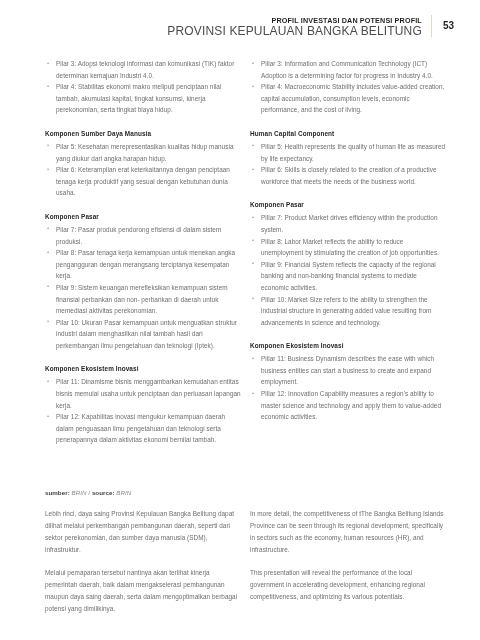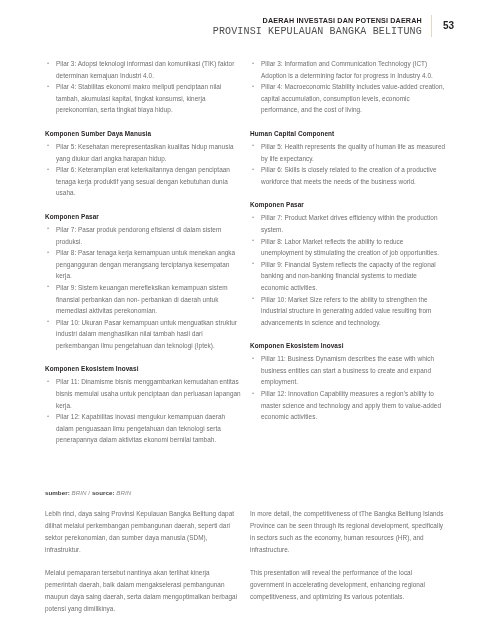--- a/index.html
+++ b/index.html
@@ -33,27 +33,26 @@
   }
   .header-title {
     font-size: 7.2px;
     font-weight: bold;
     letter-spacing: 0.15px;
     color: #231f20;
     line-height: 10px;
     white-space: nowrap;
   }
   .header-subtitle {
-    font-size: 10px;
+    font-size: 12px;
     font-weight: normal;
     letter-spacing: 0.15px;
     color: #4c4c4c;
     line-height: 11px;
     white-space: nowrap;
-    font-family: Liberation Mono, monospace;
   }
   .header-rule {
     width: 1px;
     height: 22px;
     background: #e3d9c2;
   }
   .header-page-no {
     font-size: 10px;
     font-weight: bold;
     color: #231f20;
@@ -135,21 +134,21 @@
   }
   .closing p:last-child { margin-bottom: 0; }
 </style>
 </head>
 <body>
 
 <div class="page">
 
   <div class="header">
     <div class="header-titles">
-      <div class="header-title">DAERAH INVESTASI DAN POTENSI DAERAH</div>
+      <div class="header-title">PROFIL INVESTASI DAN POTENSI PROFIL</div>
       <div class="header-subtitle">PROVINSI KEPULAUAN BANGKA BELITUNG</div>
     </div>
     <div class="header-rule"></div>
     <div class="header-page-no">53</div>
   </div>
 
   <div class="col col-left">
 
     <ul class="pillars">
       <li>Pilar 3: Adopsi teknologi informasi dan komunikasi (TIK) faktor determinan kemajuan Industri 4.0.</li>

